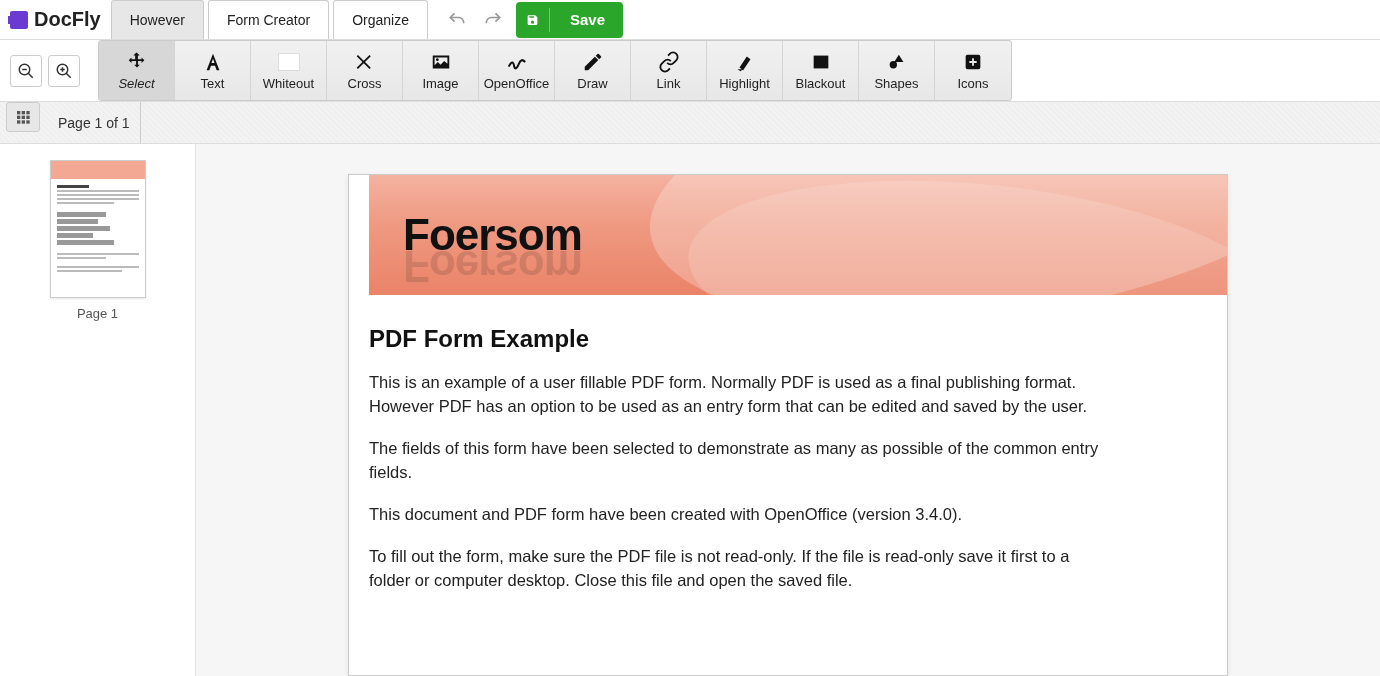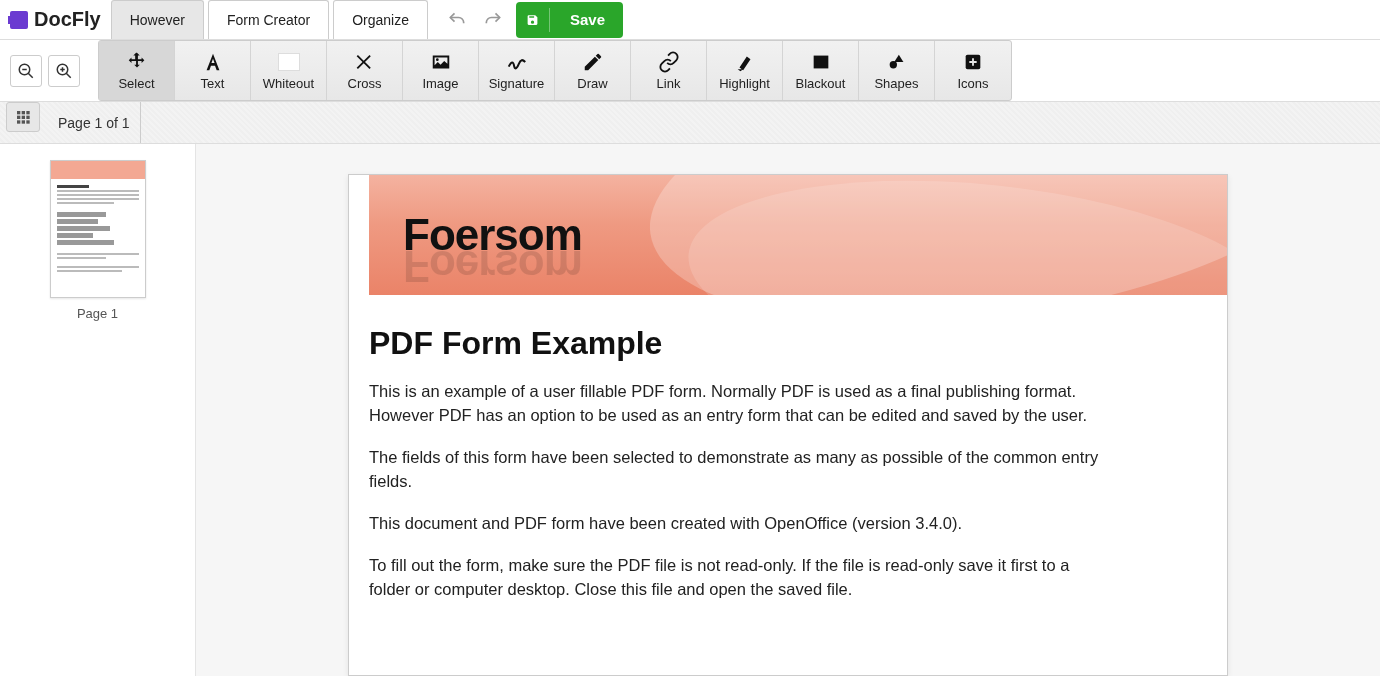--- a/index.html
+++ b/index.html
@@ -18,21 +18,21 @@
 .save-btn { display:flex; align-items:center; background:#2aa62a; color:#fff; font-weight:600; font-size:15px; padding:6px 18px 6px 10px; border-radius:4px; cursor:pointer; gap:20px; }
 .save-btn .save-icon { width:24px; height:24px; display:flex; align-items:center; justify-content:center; border-right:1px solid rgba(255,255,255,.35); padding-right:10px; }
 
 
 .toolbar-row { display:flex; align-items:stretch; background:#fff; border-bottom:1px solid #ddd; height:62px; }
 .zoom-group { display:flex; align-items:center; gap:6px; padding:0 10px; }
 .zoom-btn { width:32px; height:32px; border:1px solid #ccc; border-radius:3px; display:flex; align-items:center; justify-content:center; background:#fff; cursor:pointer; color:#333; }
 .tool-group { display:flex; background: linear-gradient(#f1f1f1,#e7e7e7); border:1px solid #ccc; border-radius:3px; margin-left:8px; }
 .tool { width:76px; display:flex; flex-direction:column; align-items:center; justify-content:center; font-size:13px; color:#222; border-right:1px solid #d4d4d4; cursor:pointer; padding:6px 0; }
 .tool:last-child { border-right:none; }
-.tool.active { background:#d7d7d7; }
+.tool.active { background:#d7d7d7;font-style:italic; }
 .tool .ticon { height:24px; display:flex; align-items:center; justify-content:center; color:#111; margin-bottom:2px; }
 .tool .ticon svg { width:22px; height:22px; }
 .whiteout-square { width:22px; height:18px; background:#fff; border:1px solid #ddd; }
 
 
 .pagebar { display:flex; align-items:flex-start; height:42px; border-bottom:1px solid #ddd; background: repeating-linear-gradient(45deg,#f3f3f3,#f3f3f3 2px,#efefef 2px,#efefef 4px); }
 .grid-btn { width:34px; height:30px; margin:0 8px 0 6px; border:1px solid #ccc; border-radius:3px; background:#e7e7e7; display:flex; align-items:center; justify-content:center; cursor:pointer; color:#555; }
 .page-indicator { font-size:14px; color:#333; padding:0 10px; border-right:1px solid #ccc; height:100%; display:flex; align-items:center; }
 
 
@@ -48,21 +48,21 @@
 .canvas-wrap { flex:1; overflow:auto; padding-top:30px; display:flex; justify-content:center; }
 .page { width:880px; background:#fff; border:1px solid #ccc; box-shadow:0 2px 6px rgba(0,0,0,.08);padding-left:20px; }
 .banner { height:120px; background:linear-gradient(180deg,#f4b2a0 0%,#ef9a82 40%,#ea8368 100%); position:relative; overflow:hidden; display:flex; align-items:center; }
 .banner::before, .banner::after { content:""; position:absolute; border-radius:50%; background:rgba(255,255,255,.25); }
 .banner::before { width:700px; height:260px; right:-120px; top:-120px; transform:rotate(-8deg); }
 .banner::after { width:600px; height:200px; right:-60px; top:10px; transform:rotate(6deg); background:rgba(255,255,255,.15); }
 .banner-title { font-family: Arial Black, Arial, sans-serif; font-weight:900; font-size:44px; color:#111; margin-left:34px; letter-spacing:-1px; position:relative; z-index:2; }
 .banner-reflect { position:absolute; left:34px; top:66px; font-family: Arial Black, Arial, sans-serif; font-weight:900; font-size:44px; color:rgba(0,0,0,.12); transform:scaleY(-1); letter-spacing:-1px; z-index:1; }
 
 .doc-content { padding:30px 0 40px 0; }
-.doc-heading { font-size:32px; font-weight:700; color:#111; padding:0 0 18px 0; }
+.doc-heading { font-size:24px; font-weight:700; color:#111; padding:0 0 18px 0; }
 .doc-para { font-size:16.5px; color:#222; line-height:1.45; margin-bottom:18px; max-width:730px; }
 .doc-inner { padding-left:0; }
 
 </style>
 </head>
 <body>
 
 <div class="header">
   <div class="logo">
     <span class="logo-icon"></span>
@@ -159,21 +159,21 @@
           </svg>
         </span>
       <span>Image</span>
     </div>
     <div class="tool">
       <span class="ticon">
           <svg viewBox="0 0 24 24" fill="none" stroke="#111" stroke-width="2.2">
             <path d="M3 17c3-6 5-6 6 0 1 4 3 2 5-3 2-5 4-5 7-2"></path>
           </svg>
         </span>
-      <span>Signature</span>
+      <span>OpenOffice</span>
     </div>
     <div class="tool">
       <span class="ticon">
           <svg viewBox="0 0 24 24" fill="#111">
             <path d="M3 17.25V21h3.75L17.8 9.94l-3.75-3.75L3 17.25zM20.7 7.04a1 1 0 000-1.41l-2.34-2.34a1 1 0 00-1.41 0L15 5.25l3.75 3.75 1.95-1.96z"></path>
           </svg>
         </span>
       <span>Draw</span>
     </div>
     <div class="tool">

